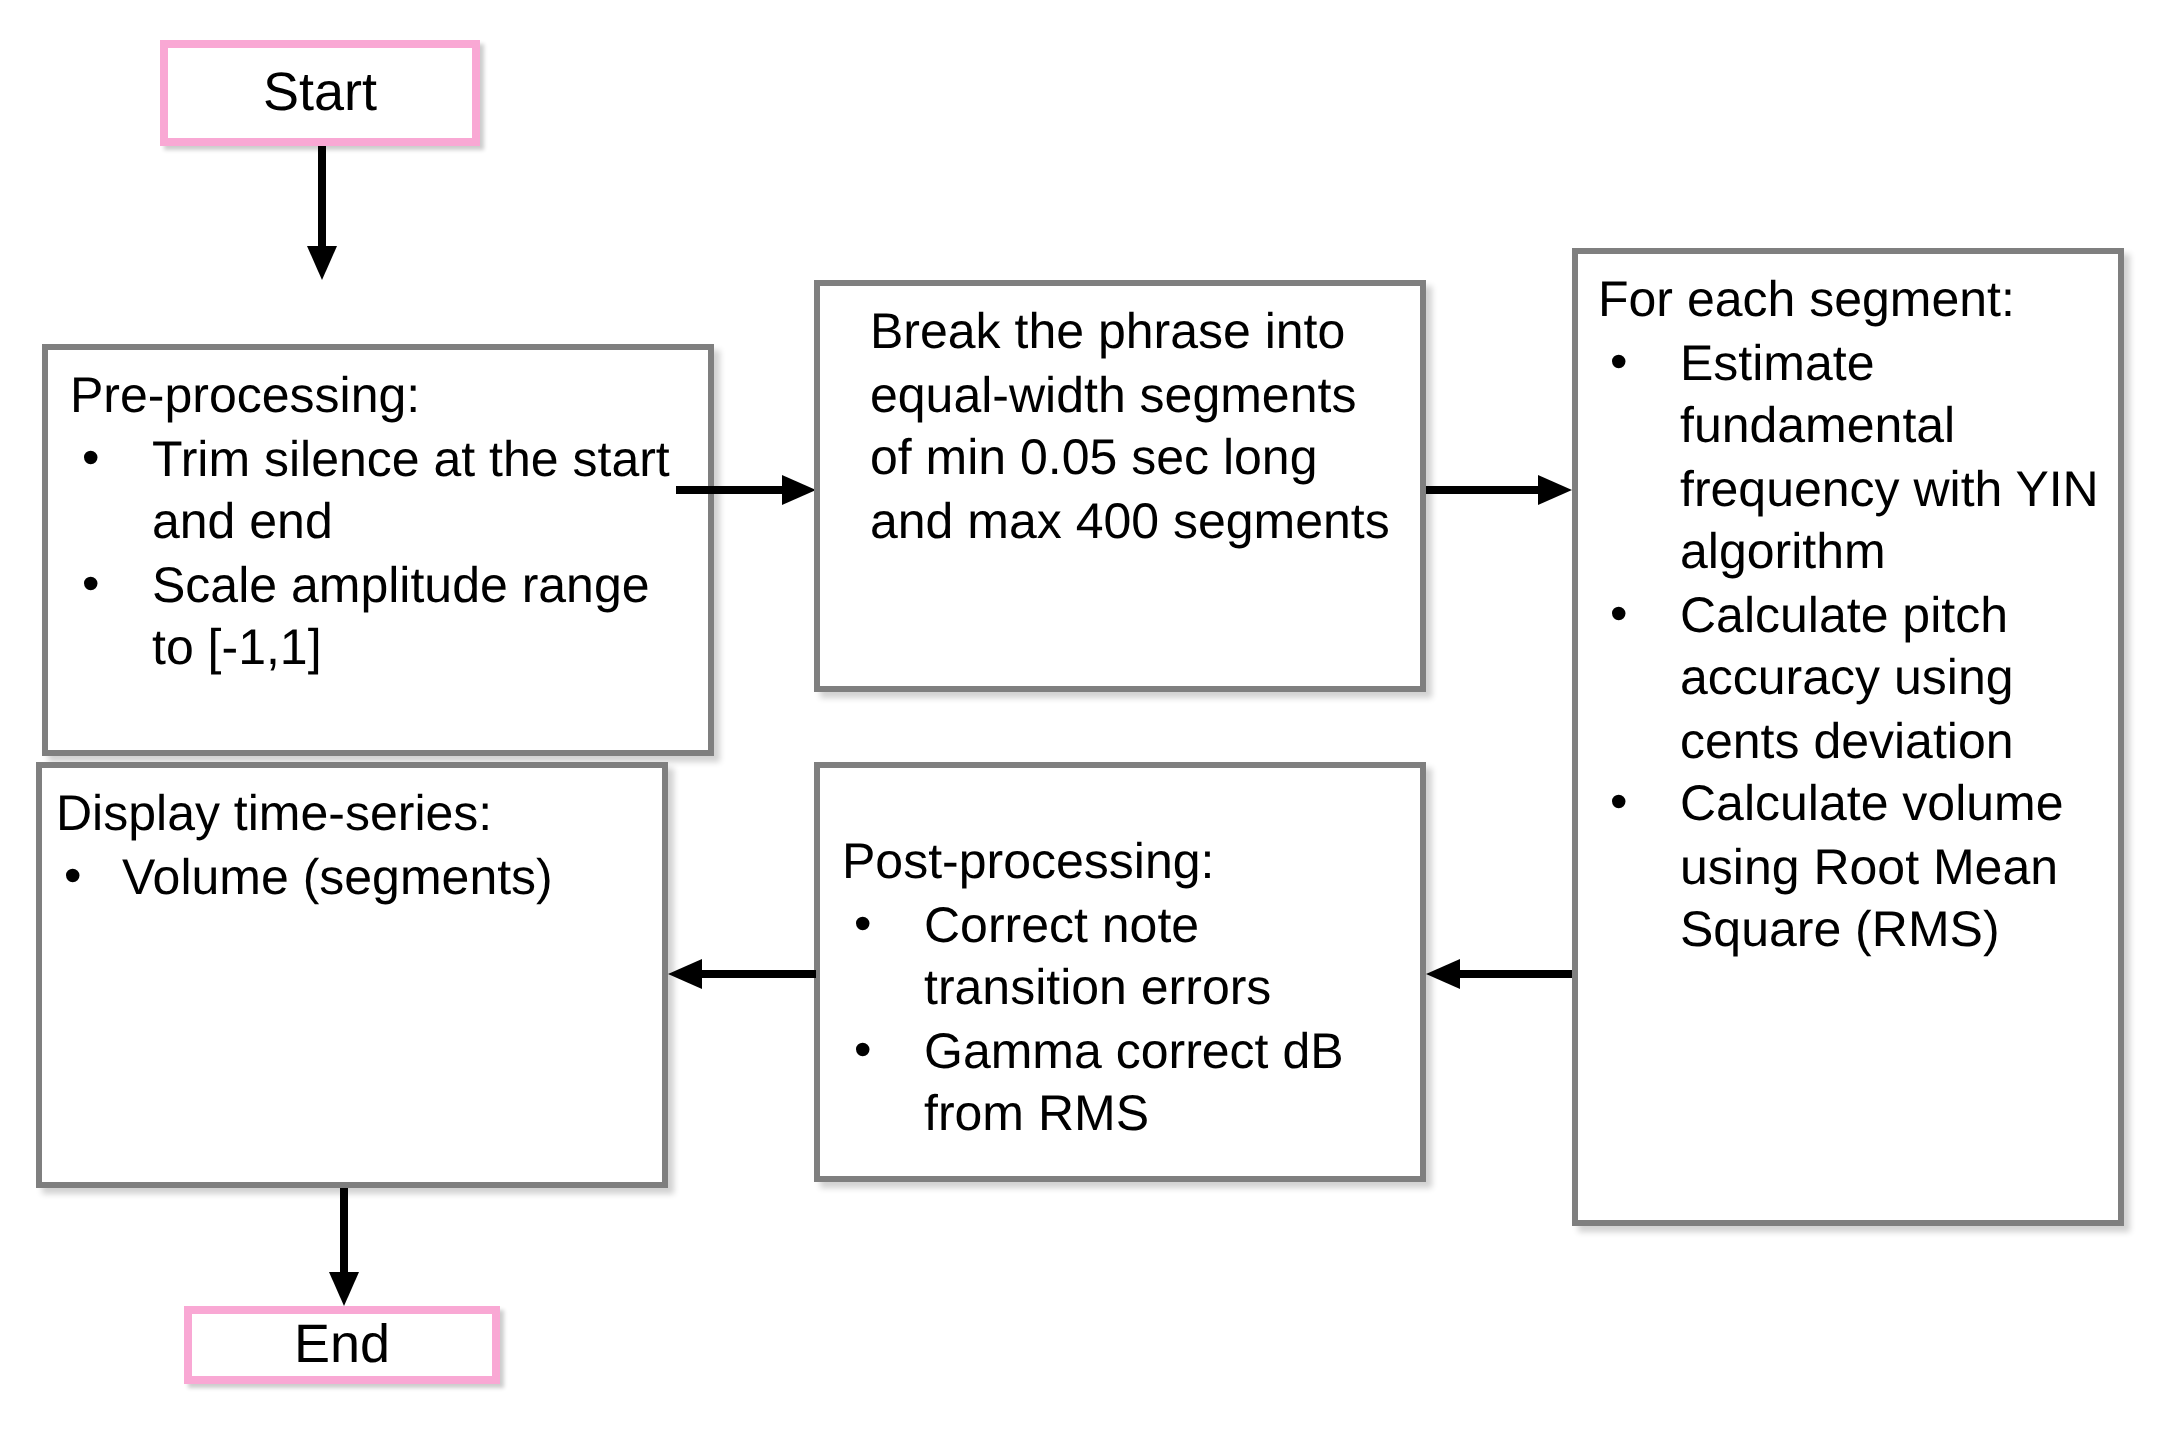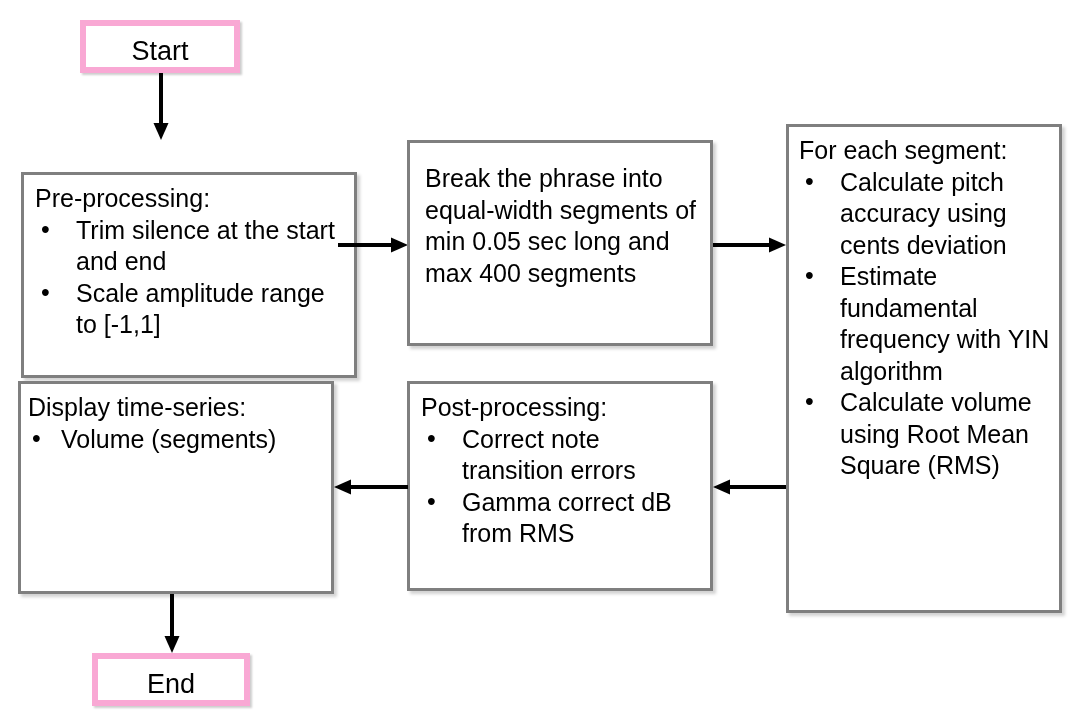--- a/index.html
+++ b/index.html
@@ -22,24 +22,24 @@
 
   
   .node {
     position: absolute;
     box-sizing: border-box;
     background: #ffffff;
     border: 3px solid #7f7f7f;
     box-shadow: 3px 3px 3px rgba(0,0,0,0.18);
   }
   .node.terminal {
-    border: 6px solid #f9a8d4;
+    border: 4px solid #f9a8d4;
     box-shadow: 2px 2px 2px rgba(0,0,0,0.20);
     display: flex;
-    align-items: flex-end;
+    align-items: center;
     justify-content: center;
   }
   .node.terminal .node-title {
     font-size: 27px;
     line-height: 1.1;
     text-align: center;
   }
 
   .node-body {
     padding: 8px 6px 6px 11px;
@@ -119,52 +119,52 @@
   </div>
 
   <div class="arrow" style="left:338px; top:237px; width:71px; height:16px;">
     <svg width="71" height="16" viewBox="0 0 71 16">
       <line x1="0" y1="8" x2="58" y2="8" stroke="#000000" stroke-width="4"></line>
       <polygon points="70,8 53,0.5 53,15.5" fill="#000000"></polygon>
     </svg>
   </div>
 
   <div class="node" style="left:407px; top:140px; width:306px; height:206px;">
-    <div class="node-body" style="padding-left:15px;margin-top:12px;">
+    <div class="node-body" style="padding-left:25px;">
       <div class="plain-text">Break the phrase into equal-width segments of min 0.05 sec long and max 400 segments</div>
     </div>
   </div>
 
   <div class="arrow" style="left:713px; top:237px; width:74px; height:16px;">
     <svg width="74" height="16" viewBox="0 0 74 16">
       <line x1="0" y1="8" x2="61" y2="8" stroke="#000000" stroke-width="4"></line>
       <polygon points="73,8 56,0.5 56,15.5" fill="#000000"></polygon>
     </svg>
   </div>
 
   <div class="node" style="left:786px; top:124px; width:276px; height:489px;">
     <div class="node-body" style="padding-left:10px;">
       <div class="node-title">For each segment:</div>
       <ul class="bullets">
+        <li>Estimate fundamental frequency with YIN algorithm</li>
         <li>Calculate pitch accuracy using cents deviation</li>
-        <li>Estimate fundamental frequency with YIN algorithm</li>
         <li>Calculate volume using Root Mean Square (RMS)</li>
       </ul>
     </div>
   </div>
 
   <div class="arrow" style="left:713px; top:479px; width:74px; height:16px;">
     <svg width="74" height="16" viewBox="0 0 74 16">
       <line x1="73" y1="8" x2="13" y2="8" stroke="#000000" stroke-width="4"></line>
       <polygon points="0,8 17,0.5 17,15.5" fill="#000000"></polygon>
     </svg>
   </div>
 
   <div class="node" style="left:407px; top:381px; width:306px; height:210px;">
-    <div class="node-body" style="padding-left:11px;">
+    <div class="node-body" style="padding-left:11px;margin-top:24px;">
       <div class="node-title">Post-processing:</div>
       <ul class="bullets">
         <li>Correct note transition errors</li>
         <li>Gamma correct dB from RMS</li>
       </ul>
     </div>
   </div>
 
   <div class="arrow" style="left:334px; top:479px; width:75px; height:16px;">
     <svg width="75" height="16" viewBox="0 0 75 16">
@@ -182,17 +182,17 @@
     </div>
   </div>
 
   <div class="arrow" style="left:164px; top:594px; width:16px; height:60px;">
     <svg width="16" height="60" viewBox="0 0 16 60">
       <line x1="8" y1="0" x2="8" y2="46" stroke="#000000" stroke-width="4"></line>
       <polygon points="8,59 0.5,42 15.5,42" fill="#000000"></polygon>
     </svg>
   </div>
 
-  <div class="node terminal" style="left:92px; top:653px; width:158px; height:53px;">
+  <div class="node terminal" style="left:92px; top:653px; width:158px; height:39px;">
     <div class="node-title">End</div>
   </div>
 
 </div>
 
 </body></html>

